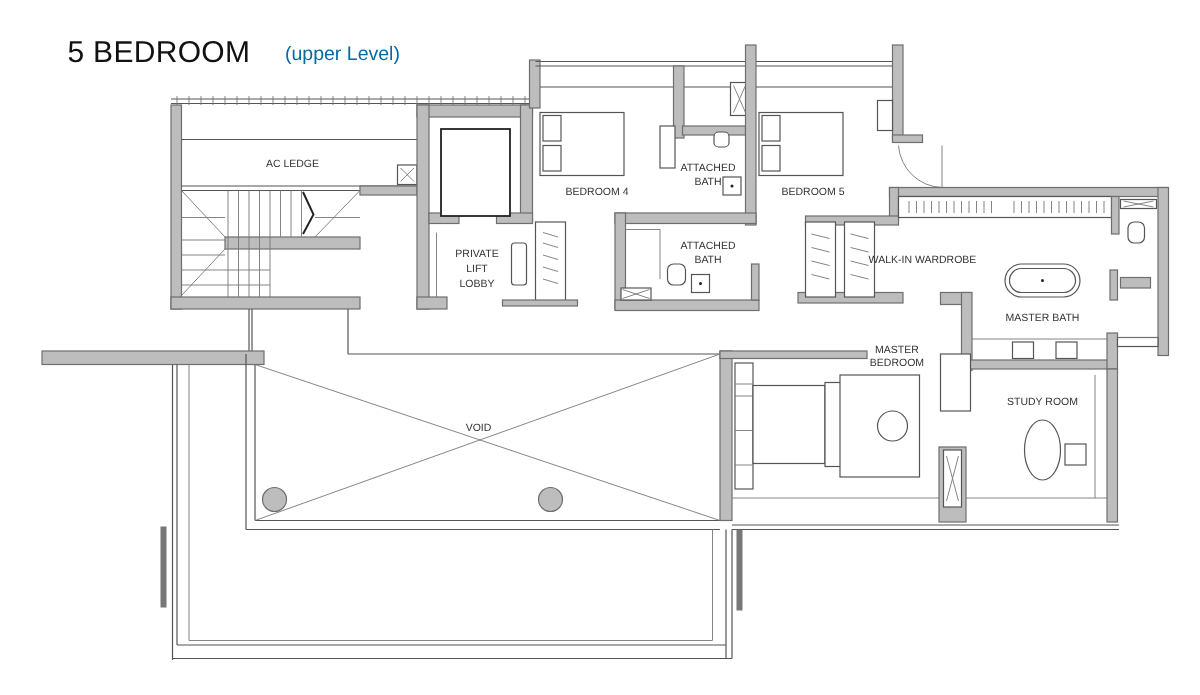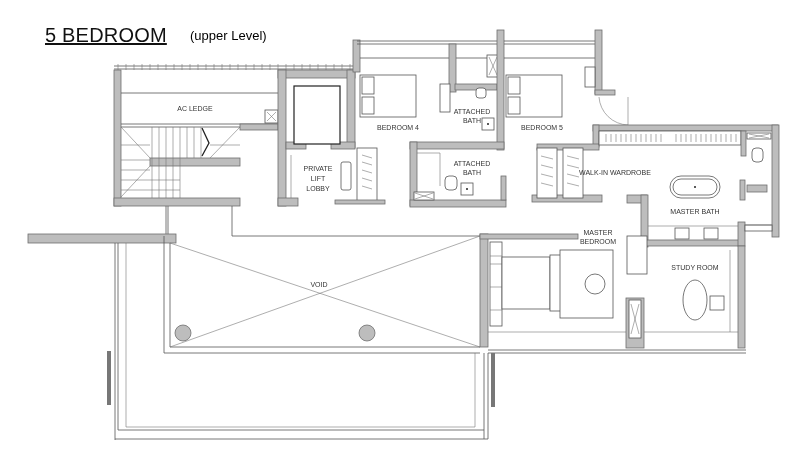--- a/index.html
+++ b/index.html
@@ -1,18 +1,18 @@
 <!DOCTYPE html>
 <html><head>
 <meta charset="utf-8">
 <style>
   html, body { margin: 0; padding: 0; background: #ffffff; }
   body { width: 800px; height: 463px; position: relative; overflow: hidden; font-family: "Liberation Sans", sans-serif; }
-  .title { position: absolute; left: 45px; top: 24px; font-size: 20px; color: #111; letter-spacing: 0.2px; text-decoration: underline; }
-  .subtitle { position: absolute; left: 190px; top: 28px; font-size: 13px; color: #000000; }
+  .title { position: absolute; left: 45px; top: 24px; font-size: 20px; color: #111; letter-spacing: 0.2px; }
+  .subtitle { position: absolute; left: 190px; top: 28px; font-size: 13px; color: #0369a1; }
   svg.plan { position: absolute; left: 0; top: 0; }
   .lbl { font-family: "Liberation Sans Narrow", "Liberation Sans", sans-serif; font-size: 7px; fill: #333; text-anchor: middle; }
   .wall { fill: #bdbdbd; stroke: #6e6e6e; stroke-width: 0.8; }
   .line { fill: none; stroke: #555; stroke-width: 0.8; }
   .thin { fill: none; stroke: #777; stroke-width: 0.6; }
   .dark { fill: none; stroke: #222; stroke-width: 1.3; }
   .fix { fill: #fff; stroke: #555; stroke-width: 0.8; }
 </style>
 </head>
 <body>

